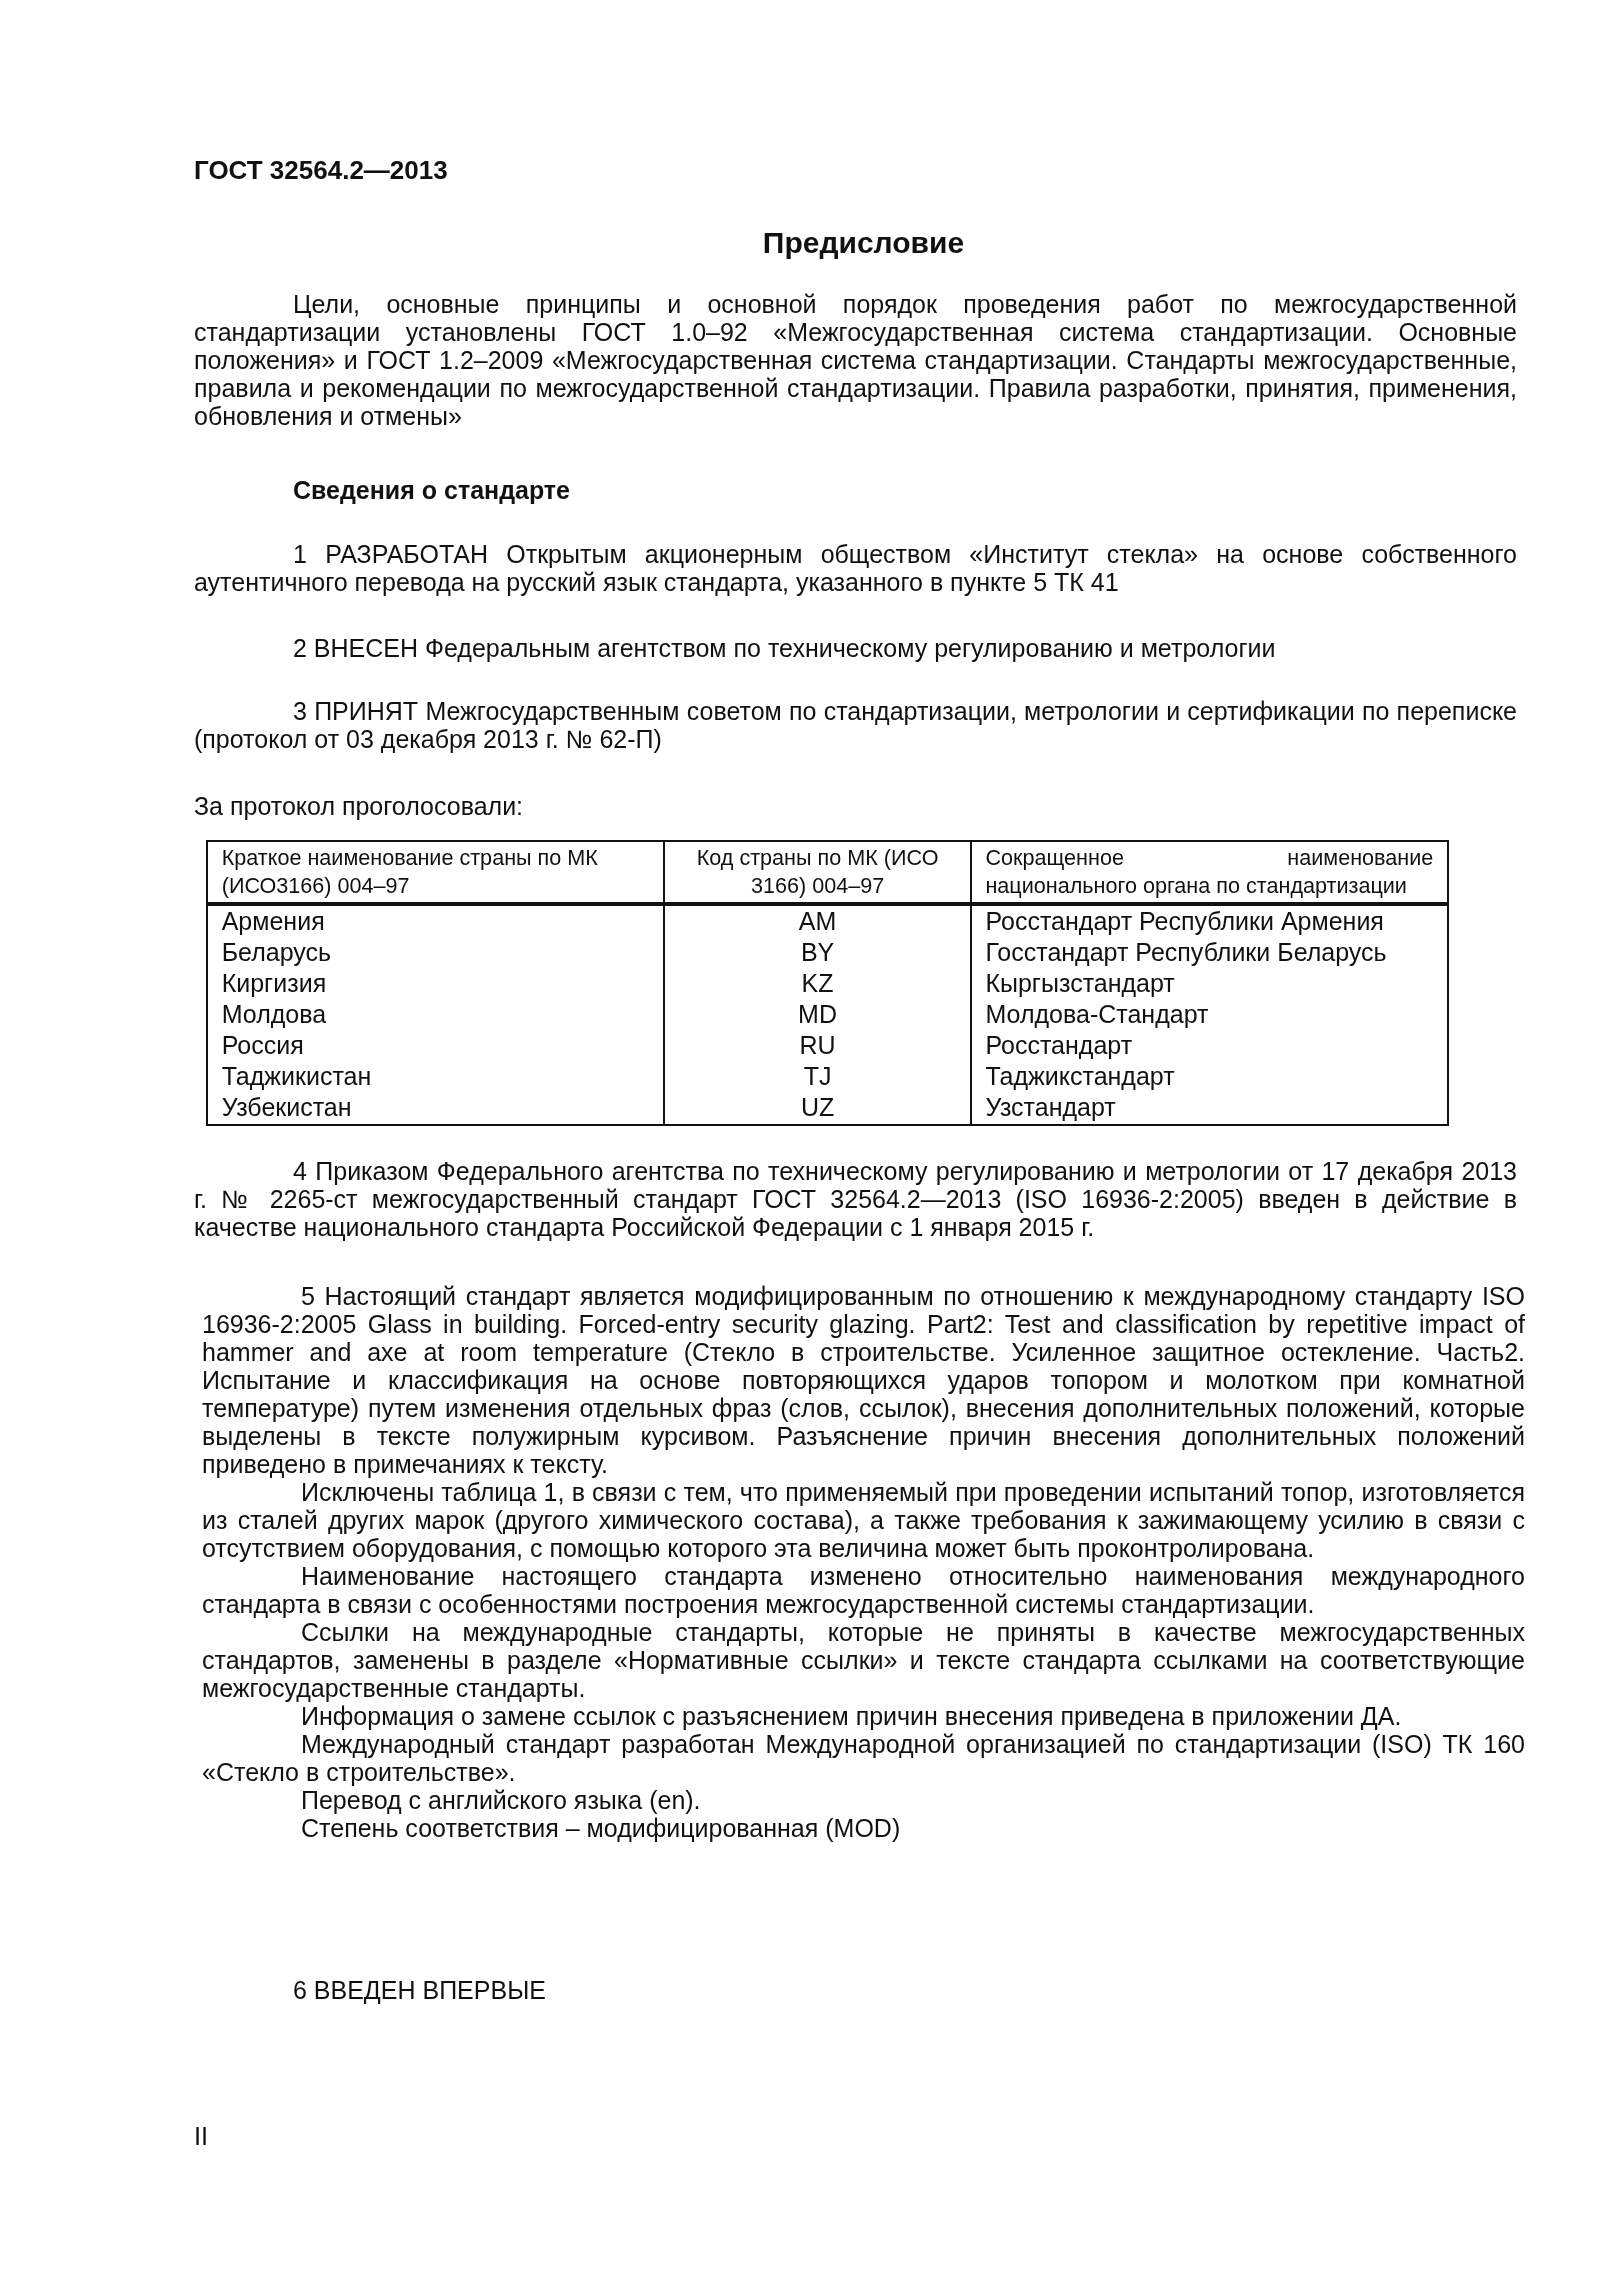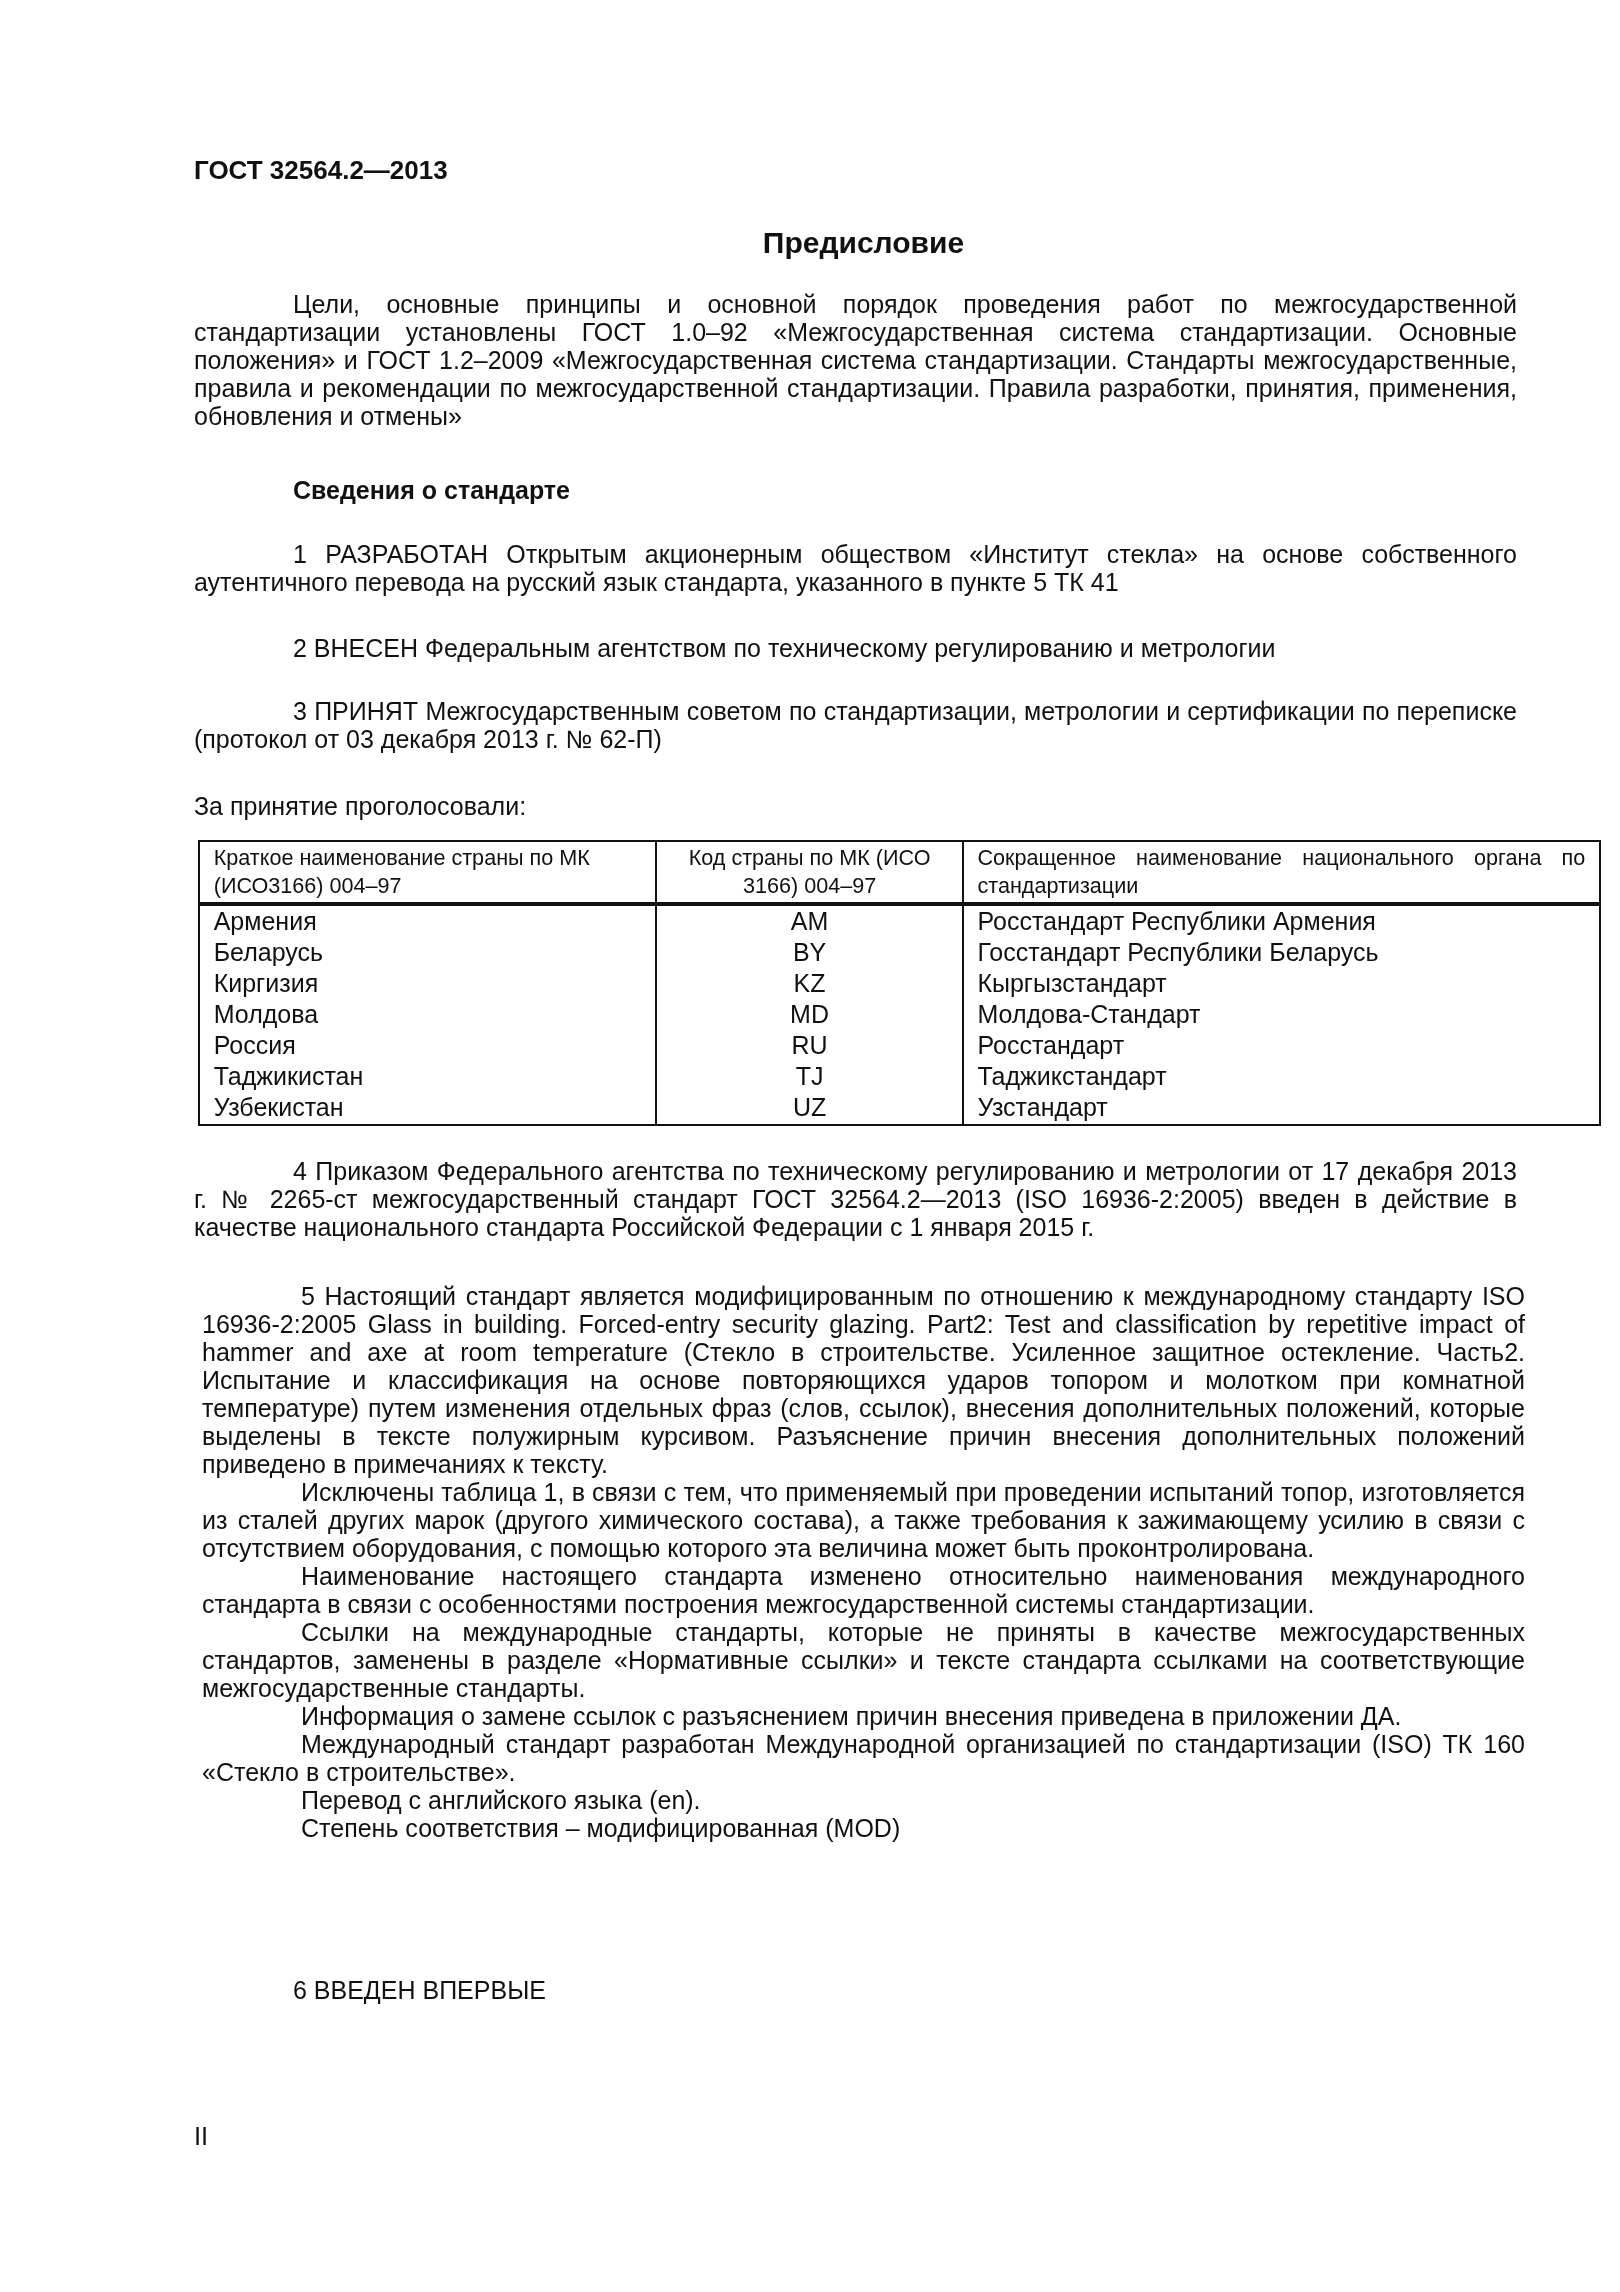--- a/index.html
+++ b/index.html
@@ -7,21 +7,21 @@
          font-family: "Liberation Sans", sans-serif; color: #111; }
   .page { position: absolute; left: 194px; top: 0; width: 1323px; }
   .doc-code { position: absolute; top: 155px; left: 0; font-size: 26px; font-weight: bold; margin: 0; }
   .title { position: absolute; top: 218px; left: 0; width: 1323px; text-align: center;
            font-size: 30px; font-weight: bold; margin: 8px; }
   .block { position: absolute; left: 0; width: 1323px; font-size: 25px; line-height: 28px;
            text-align: justify; margin: 0; }
   .block p { margin: 0; text-indent: 99px; text-align: justify; }
   .block p.noindent { text-indent: 0; }
   .subhead { font-weight: bold; }
-  table.votes { position: absolute; left: 4px; top: 840px; width: 1403px; border-collapse: collapse;
+  table.votes { position: absolute; left: 12px; top: 840px; width: 1243px; border-collapse: collapse;
                 font-size: 25px; }
   table.votes th, table.votes td { border-left: 2px solid #111; border-right: 2px solid #111;
                 padding: 0 13.7px; vertical-align: top; }
   table.votes thead th { font-weight: normal; font-size: 21.6px; line-height: 28px; padding-top: 2px; padding-bottom: 2px;
                 border-top: 2px solid #111; border-bottom: 4.9px solid #111; }
   table.votes thead th.c1 { text-align: left; }
   table.votes thead th.c2 { text-align: center; }
   table.votes thead th.c3 { text-align: justify; text-align-last: left; }
   table.votes tbody td { line-height: 31px; padding-top: 0; padding-bottom: 0; }
   table.votes tbody tr:last-child td { border-bottom: 2px solid #111; padding-bottom: 1px; }
@@ -52,21 +52,21 @@
 
   <div class="block" style="top:634px;">
     <p>2 ВНЕСЕН Федеральным агентством по техническому регулированию и метрологии</p>
   </div>
 
   <div class="block" style="top:697px;">
     <p>3 ПРИНЯТ Межгосударственным советом по стандартизации, метрологии и сертификации по переписке (протокол от 03 декабря 2013 г. № 62-П)</p>
   </div>
 
   <div class="block" style="top:792px;">
-    <p class="noindent">За принятие проголосовали:</p>
+    <p class="noindent">За протокол проголосовали:</p>
   </div>
 
   <table class="votes">
     <thead>
       <tr>
         <th class="c1 col1">Краткое наименование страны по МК (ИСО3166) 004–97</th>
         <th class="c2 col2">Код страны по МК (ИСО 3166) 004–97</th>
         <th class="c3">Сокращенное наименование национального органа по стандартизации</th>
       </tr>
     </thead>

